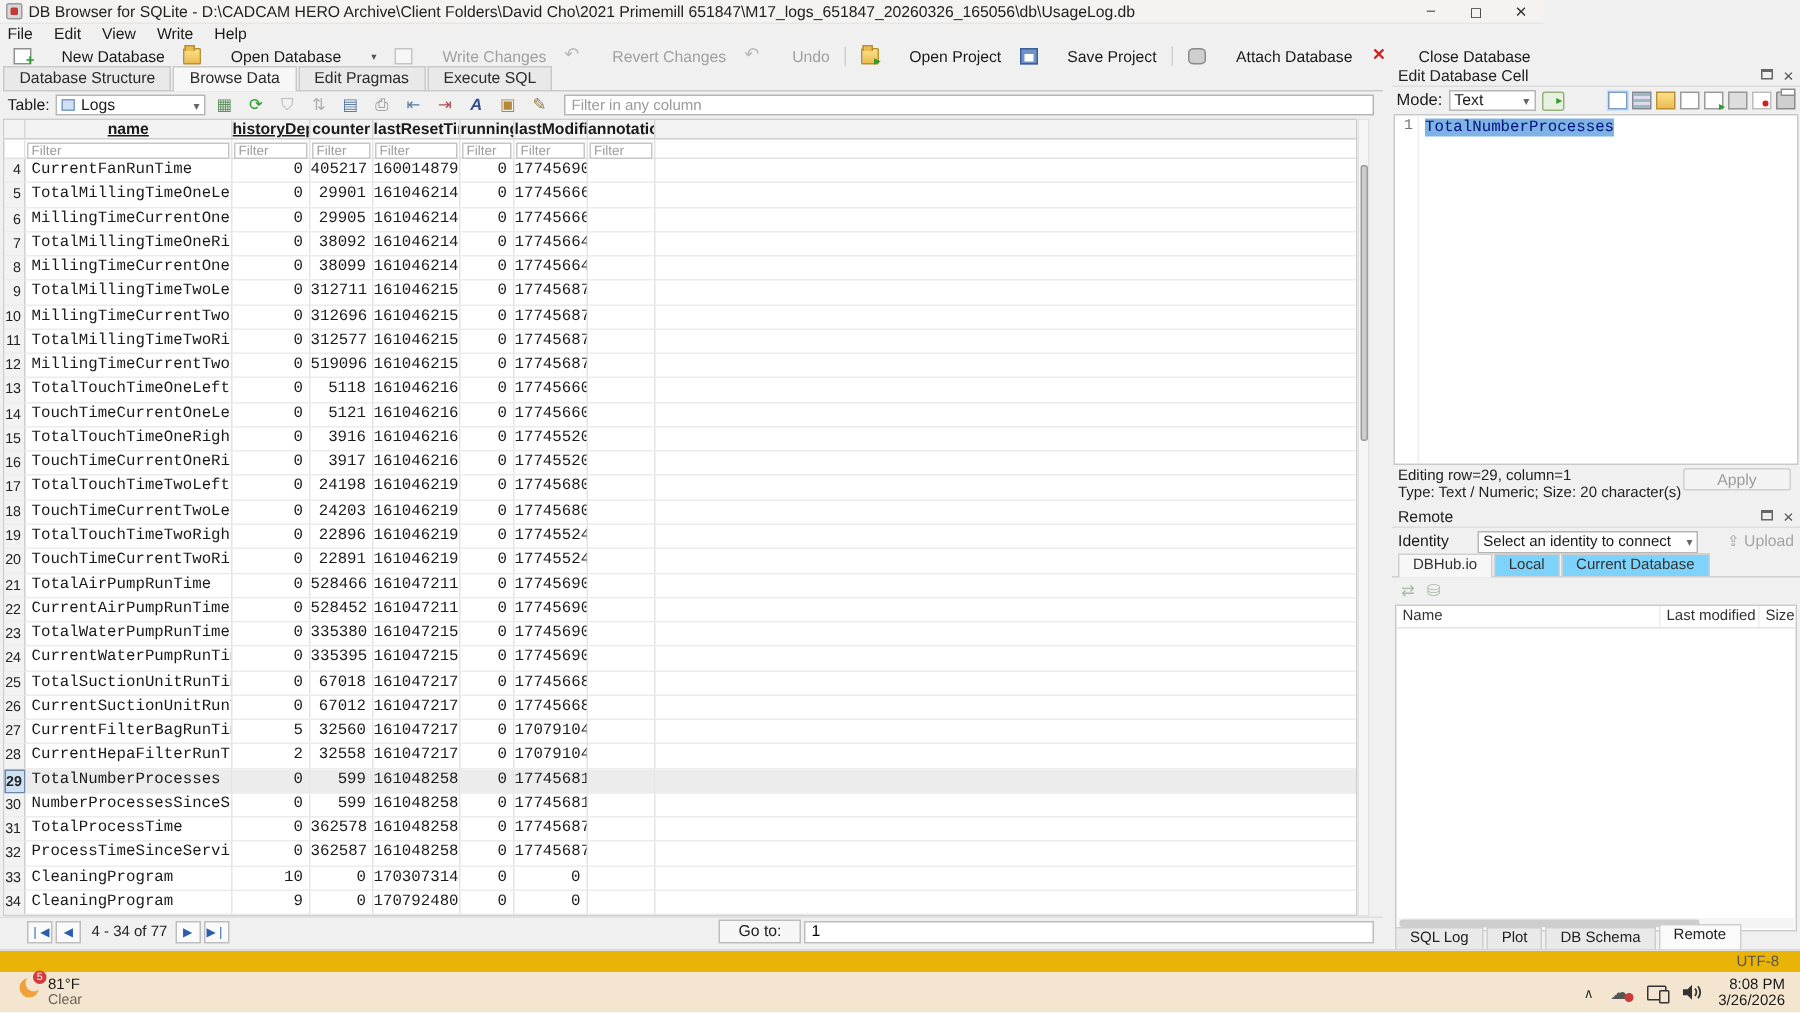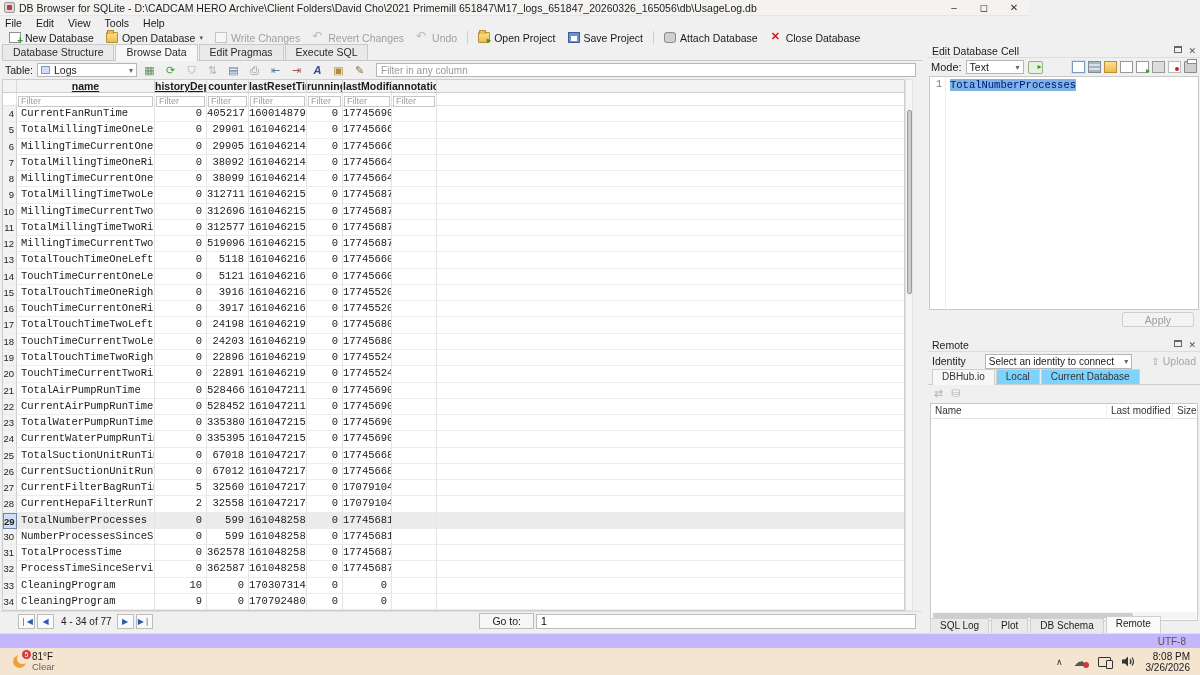--- a/index.html
+++ b/index.html
@@ -13,21 +13,21 @@
   .appicon::after { content:''; position:absolute; left:2px; top:2px; width:5px; height:5px; background:#c23b3b; border-radius:1px; }
   .wtitle { font-size:10.5px; color:#222; white-space:nowrap; }
   .wincontrols { margin-left:auto; display:flex; }
   .winbtn { width:30px; height:16px; display:flex; align-items:center; justify-content:center; font-size:10px; color:#333; }
 
   
   .menubar { position:absolute; left:0; top:16px; width:1200px; height:13px; background:#f0f0f0; display:flex; align-items:center; padding-left:5px; gap:14px; font-size:10.5px; }
 
   
   .toolbar { position:absolute; left:0; top:29px; width:1200px; height:17px; display:flex; align-items:center; padding-left:3px; }
-  .tbtn { display:flex; align-items:center; gap:4px; padding:1px 6px; font-size:10.5px; color:#1a1a1a; }
+  .tbtn { display:flex; align-items:center; gap:20px; padding:1px 6px; font-size:10.5px; color:#1a1a1a; }
   .tbtn.disabled { color:#a0a0a0;align-items:center; }
   .tbtn.disabled .ti { opacity:.45; filter:grayscale(1); }
   .tsep { width:1px; height:13px; background:#cfcfcf; margin:0 4px; }
   .ti { width:12px; height:11px; display:inline-block; position:relative; flex:none; }
   .ti-page { background:#fff; border:1px solid #8f8f8f; }
   .ti-page.green::after { content:'+'; position:absolute; right:-3px; bottom:-4px; color:#2d9c2d; font-weight:bold; font-size:10px; }
   .ti-folder { background:linear-gradient(#fbe08a,#edbc4f); border:1px solid #b98f33; border-radius:1px; }
   .ti-folder::before { content:''; position:absolute; left:0; top:-3px; width:5px; height:3px; background:#edbc4f; border:1px solid #b98f33; border-bottom:none; }
   .ti-folder.garrow::after { content:'▸'; position:absolute; right:-2px; bottom:-3px; color:#2d9c2d; font-size:9px; }
   .ti-arrow { border:none; } .ti-arrow::before { content:'↶'; font-size:12px; color:#777; position:absolute; top:-3px; }
@@ -125,28 +125,28 @@
   .rtable { position:relative; height:218px; margin:1px 2px 0; background:#fff; border:1px solid #c9c9c9; }
   .rthead { display:grid; grid-template-columns:1fr 66px 24px; height:15px; border-bottom:1px solid #e3e3e3; font-size:10px; color:#333; }
   .rth { padding:1px 0 0 4px; border-right:1px solid #eee; overflow:hidden; white-space:nowrap; }
   .hscroll { position:absolute; left:1px; bottom:1px; width:calc(100% - 2px); height:7px; background:#f4f4f4; }
   .hthumb { position:absolute; left:1px; top:1px; width:200px; height:5px; background:#cdcdcd; border-radius:2px; }
 
   .dock-tabs { position:absolute; left:930px; top:617px; display:flex; align-items:flex-end; height:16px; }
   .dtab { padding:1px 9px 2px; font-size:10px; background:#e9e9e9; border:1px solid #cfcfcf; border-bottom:none; margin-right:2px; color:#222; }
   .dtab.active { background:#fafafa; padding-bottom:4px; }
 
-  .statusbar { position:absolute; left:0; top:633px; width:1200px; height:15px; background:#c4b5fd; border-top:1px solid #e0e0e0; display:flex; align-items:center; }
+  .statusbar { position:absolute; left:0; top:633px; width:1200px; height:15px; background:#eab308; border-top:1px solid #e0e0e0; display:flex; align-items:center; }
   .enc { margin-left:auto; margin-right:14px; color:#555; font-size:10px; }
 
   .splitter { position:absolute; left:922px; top:44px; width:6px; height:589px; background:#f0f0f0; }
 
   
   .taskbar { position:absolute; left:0; top:648px; width:1200px; height:27px; background:#f3e5d0; display:flex; align-items:center; }
-  .weather { display:flex; align-items:center; gap:5px; margin-left:12px; }
+  .weather { display:flex; align-items:flex-start; gap:5px; margin-left:12px; }
   .moon { width:15px; height:15px; position:relative; }
   .moon::before { content:''; position:absolute; inset:1px; border-radius:50%; background:#f0a13a; }
   .moon::after { content:''; position:absolute; left:5px; top:-1px; width:11px; height:11px; border-radius:50%; background:#f3e5d0; }
   .wbadge { position:absolute; right:-4px; top:-4px; width:9px; height:9px; background:#d23c3c; border-radius:50%; color:#fff; font-size:7px; text-align:center; line-height:9px; z-index:2; }
   .wtemp { font-size:10px; color:#1a1a1a; line-height:11px; }
   .wdesc { font-size:9.5px; color:#6b6257; line-height:10px; }
   .tray { margin-left:auto; display:flex; align-items:center; gap:11px; margin-right:10px; }
   .chev { font-size:9px; color:#333; }
   .cloud { font-size:13px; color:#555; position:relative; line-height:13px; }
   .cloud::after { content:''; position:absolute; right:-2px; bottom:0; width:6px; height:6px; background:#c93a3a; border-radius:50%; }
@@ -167,21 +167,21 @@
       <span class="winbtn">–</span>
       <span class="winbtn">◻</span>
       <span class="winbtn">✕</span>
     </span>
   </div>
 
   <div class="menubar">
     <span>File</span>
     <span>Edit</span>
     <span>View</span>
-    <span>Tools</span>
+    <span>Write</span>
     <span>Help</span>
   </div>
 
   <div class="toolbar">
     <span class="tbtn">
         <span class="ti ti-page green"></span>
         <span>New Database</span>
       </span>
     <span class="tbtn">
         <span class="ti ti-folder"></span>
@@ -679,20 +679,24 @@
           <span class="ei ei-card"></span>
           <span class="ei ei-null"></span>
           <span class="ei ei-print"></span>
         </span>
       </div>
       <div class="editor">
         <div class="ed-gutter">1</div>
         <div class="ed-text"><span class="sel">TotalNumberProcesses</span></div>
       </div>
       <div class="cellinfo">
+        <div class="lines">
+          <div>Editing row=29, column=1</div>
+          <div>Type: Text / Numeric; Size: 20 character(s)</div>
+        </div>
         <span class="apply-btn">Apply</span>
       </div>
     </div>
 
     <div class="remote-panel">
       <div class="ptitle">
         <span>Remote</span>
         <span class="ptools">
           <span class="float-ic"></span>
           <span>✕</span>

